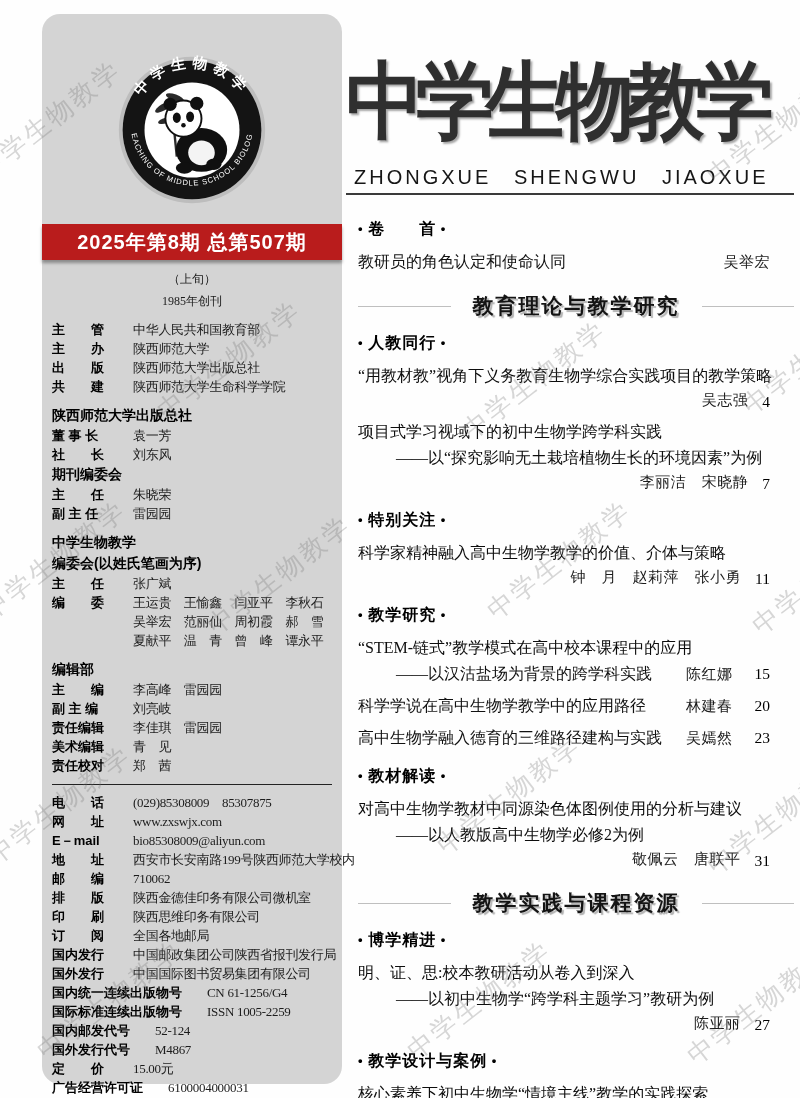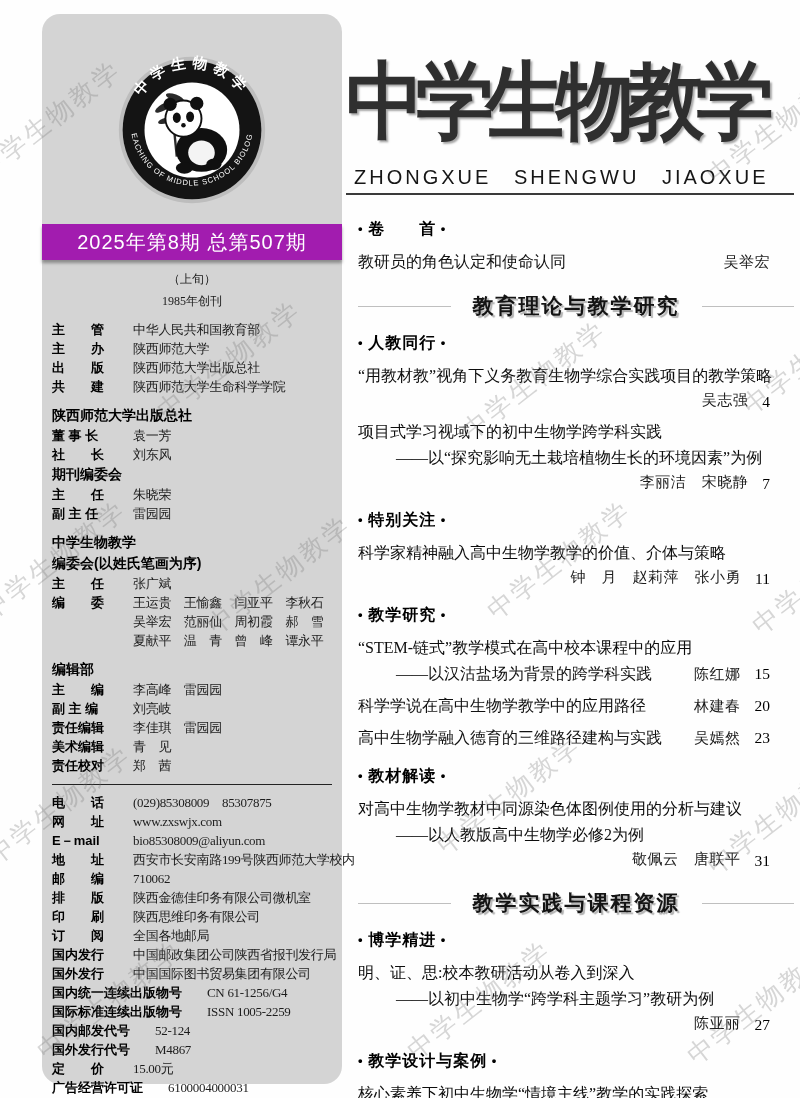--- a/index.html
+++ b/index.html
@@ -18,22 +18,22 @@
     transform:rotate(-38deg);transform-origin:left top;
   }
   
   .sidebar{
     position:absolute;left:42px;top:14px;width:300px;height:1070px;
     background:#d4d4d4;border-radius:18px;z-index:1;
     padding:0 10px;box-sizing:border-box;
   }
   .logo-wrap{width:152px;margin:40px auto 0;}
   .issue-banner{
-    background:#a21caf;color:#fff;text-align:center;
-    font-family:"Liberation Sans", sans-serif;font-weight:normal;
+    background:#b91c1c;color:#fff;text-align:center;
+    font-family:"Liberation Sans", sans-serif;font-weight:bold;
     font-size:20px;line-height:36px;height:36px;
     margin:14px -10px 8px;box-shadow:0 3px 3px rgba(0,0,0,0.35);
     letter-spacing:1px;
   }
   .edition,.founded{
     text-align:center;font-size:12px;line-height:22px;color:#1a1a1a;
   }
   .side-rows{margin-top:8px;}
   .side-row{display:flex;gap:25px;line-height:19px;font-size:13px;white-space:nowrap;}
   .side-label{
@@ -81,21 +81,21 @@
   }
   .toc-banner .bline{flex:1;border-top:1.5px solid #bfbfbf;}
   .toc-banner .btext{
     font-family:"Liberation Sans", sans-serif;font-weight:900;
     font-size:21px;letter-spacing:2px;color:#141414;
     text-shadow:2px 2px 1px rgba(0,0,0,0.3);
   }
   .toc-article{margin:2px 0 4px;}
   .art-line{line-height:26px;color:#0d0d0d;}
   .art-line.indent{padding-left:38px;}
-  .art-inline{display:flex;align-items:baseline;line-height:26px;}
+  .art-inline{display:flex;align-items:baseline;line-height:26px;gap:8px;}
   .art-inline .art-text{flex:1;}
   .art-inline .art-text.indent{padding-left:38px;}
   .art-authors{
     font-family:Liberation Mono, monospace;font-size:15px;color:#1b1b1b;
     letter-spacing:0.5px;
   }
   .art-page{font-size:15.5px;color:#000;margin-left:14px;}
   .author-row{
     display:flex;justify-content:flex-end;line-height:26px;padding-right:24px;
   }

